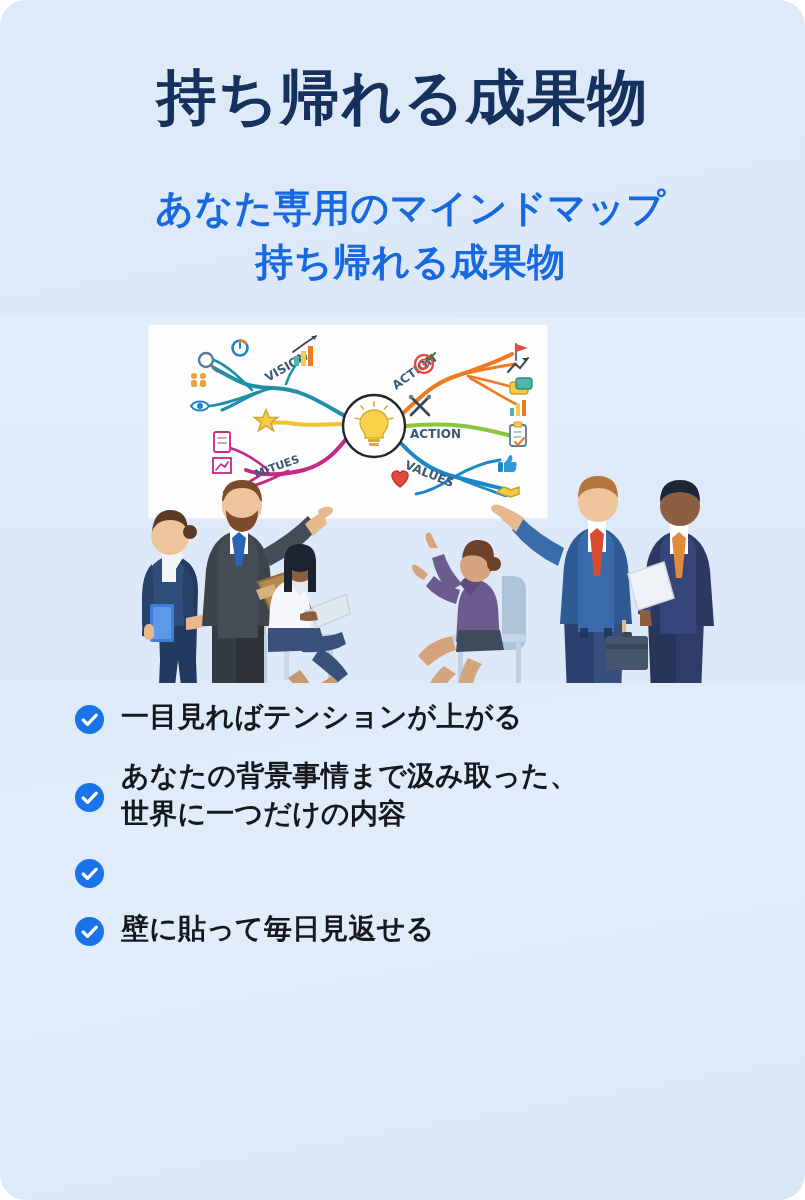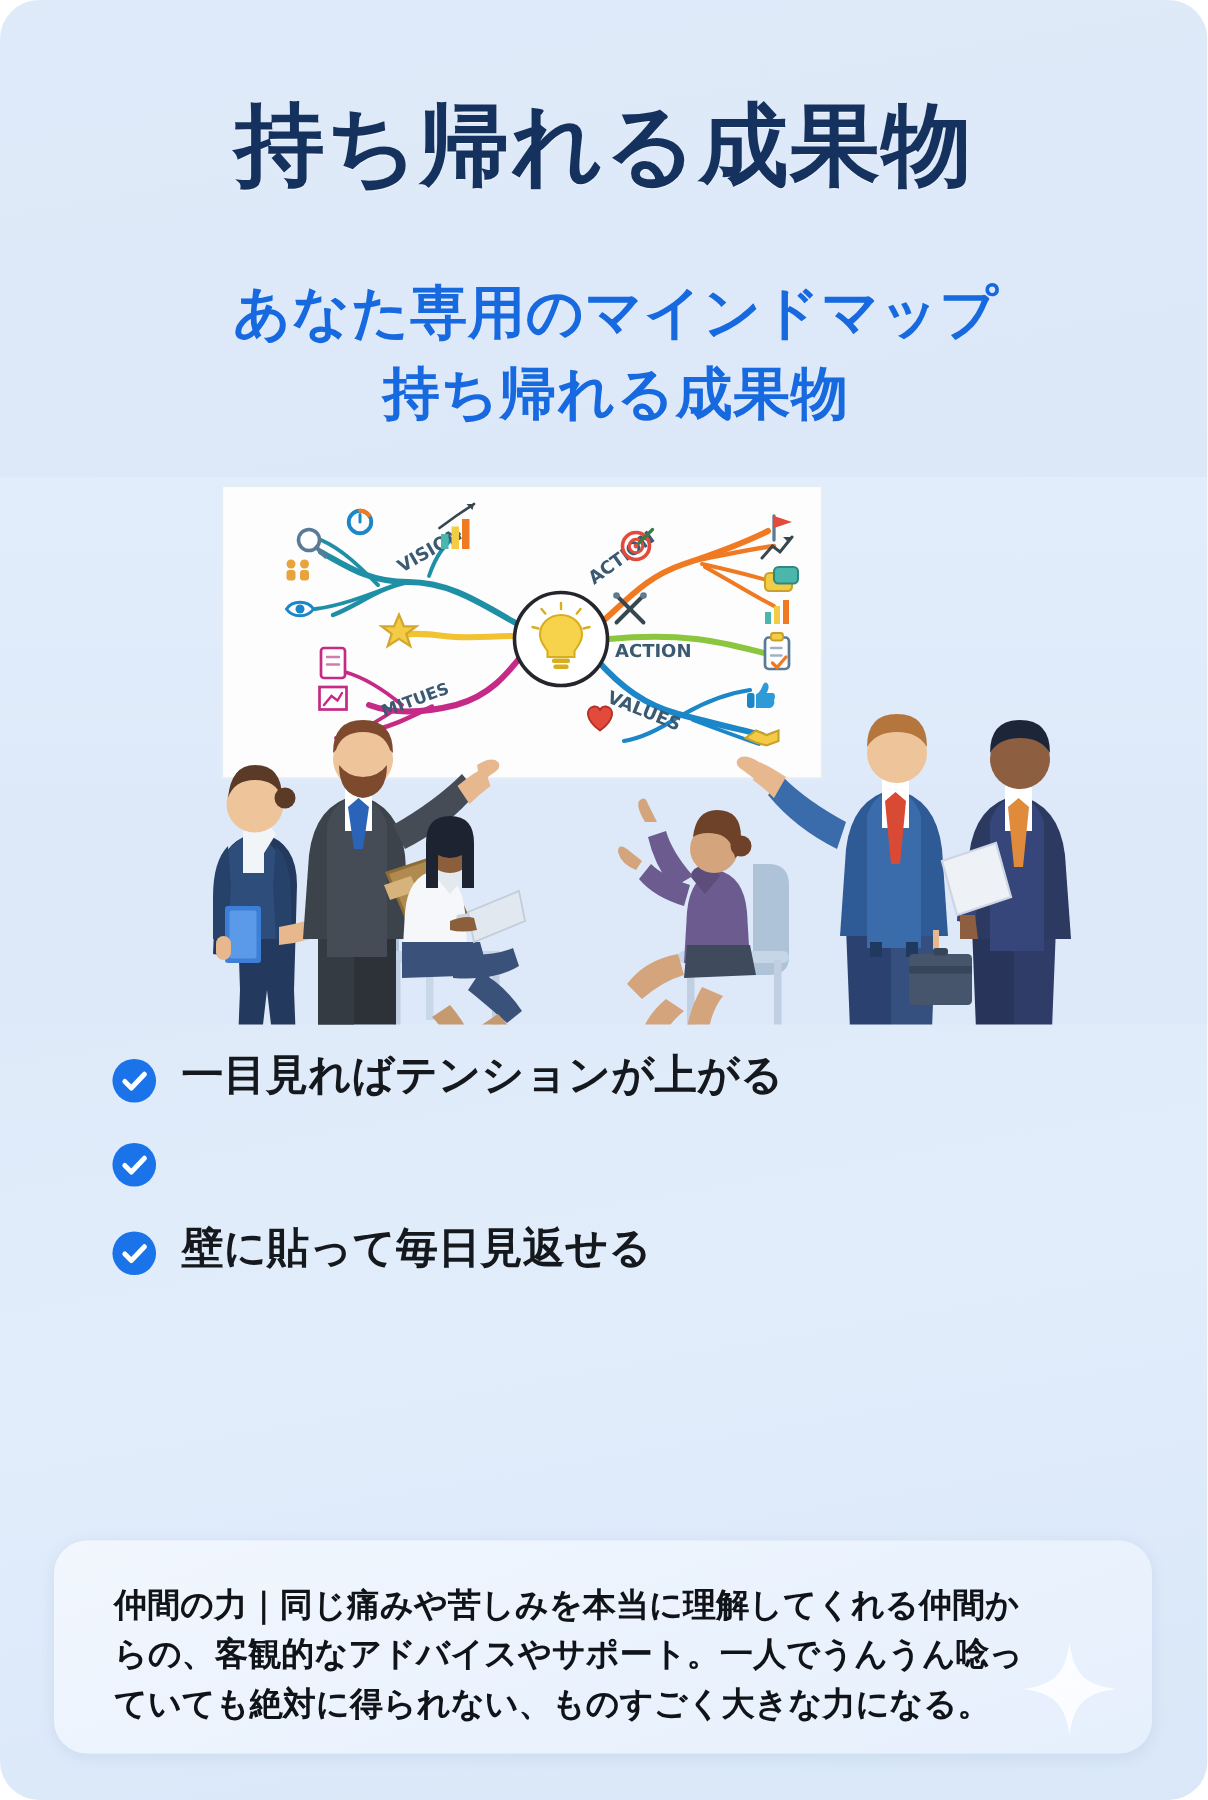--- a/index.html
+++ b/index.html
@@ -44,21 +44,21 @@
     width:805px;height:365px;
   }
   .illustration svg{display:block;width:100%;height:100%;}
 
   
   .bullets{
     position:absolute;left:74px;top:698px;
     width:690px;
   }
   .bullet{
-    display:flex;align-items:flex-end;
+    display:flex;align-items:center;
     margin-bottom:21px;
   }
   .bullet:last-child{margin-bottom:12px;}
   .check{
     flex:0 0 auto;
     width:31px;height:31px;
     margin-top:4px;margin-right:16px;
   }
   .check svg{display:block;width:31px;height:31px;}
   .bullet-text{
@@ -422,50 +422,50 @@
         <svg viewBox="0 0 32 32" xmlns="http://www.w3.org/2000/svg">
           <circle cx="16" cy="16" r="15" fill="#1a73e8"></circle>
           <path d="M9.5 16.5 L14 21 L23 11.5" fill="none" stroke="#ffffff" stroke-width="3.4" stroke-linecap="round" stroke-linejoin="round"></path>
         </svg>
       </span>
       <span class="bullet-text">
         <span class="ln">一目見ればテンションが上がる</span>
       </span>
     </div>
 
-
     <div class="bullet">
       <span class="check">
         <svg viewBox="0 0 32 32" xmlns="http://www.w3.org/2000/svg">
           <circle cx="16" cy="16" r="15" fill="#1a73e8"></circle>
           <path d="M9.5 16.5 L14 21 L23 11.5" fill="none" stroke="#ffffff" stroke-width="3.4" stroke-linecap="round" stroke-linejoin="round"></path>
         </svg>
       </span>
+      <span class="bullet-text">
+        <span class="ln">あなたの背景事情まで汲み取った、</span>
+        <span class="ln">世界に一つだけの内容</span>
+      </span>
     </div>
 
     <div class="bullet">
       <span class="check">
         <svg viewBox="0 0 32 32" xmlns="http://www.w3.org/2000/svg">
           <circle cx="16" cy="16" r="15" fill="#1a73e8"></circle>
           <path d="M9.5 16.5 L14 21 L23 11.5" fill="none" stroke="#ffffff" stroke-width="3.4" stroke-linecap="round" stroke-linejoin="round"></path>
         </svg>
       </span>
+    </div>
+
+    <div class="bullet">
+      <span class="check">
+        <svg viewBox="0 0 32 32" xmlns="http://www.w3.org/2000/svg">
+          <circle cx="16" cy="16" r="15" fill="#1a73e8"></circle>
+          <path d="M9.5 16.5 L14 21 L23 11.5" fill="none" stroke="#ffffff" stroke-width="3.4" stroke-linecap="round" stroke-linejoin="round"></path>
+        </svg>
+      </span>
       <span class="bullet-text">
         <span class="ln">壁に貼って毎日見返せる</span>
       </span>
     </div>
 
   </div>
 
-  <div class="quote-card">
-    <div class="quote-text">
-      <span class="ln">仲間の力｜同じ痛みや苦しみを本当に理解してくれる仲間か</span>
-      <span class="ln">らの、客観的なアドバイスやサポート。一人でうんうん唸っ</span>
-      <span class="ln">ていても絶対に得られない、ものすごく大きな力になる。</span>
-    </div>
-    <span class="sparkle">
-      <svg viewBox="0 0 74 74" xmlns="http://www.w3.org/2000/svg">
-        <path d="M37 6 C40 27 47 34 68 37 C47 40 40 47 37 68 C34 47 27 40 6 37 C27 34 34 27 37 6z" fill="#ffffff" opacity="0.85"></path>
-      </svg>
-    </span>
-  </div>
 
 </div>
 
 </body></html>

